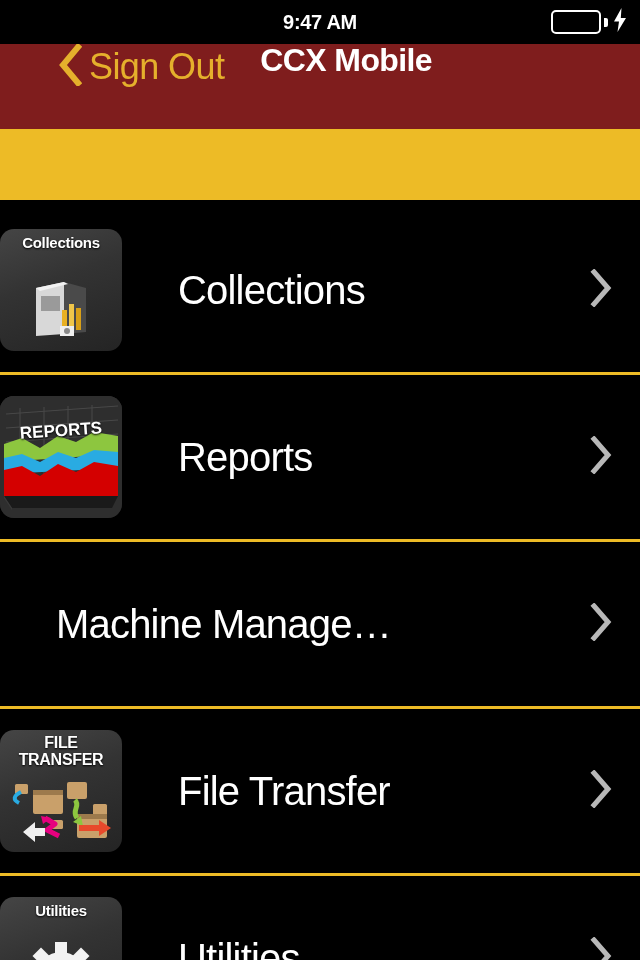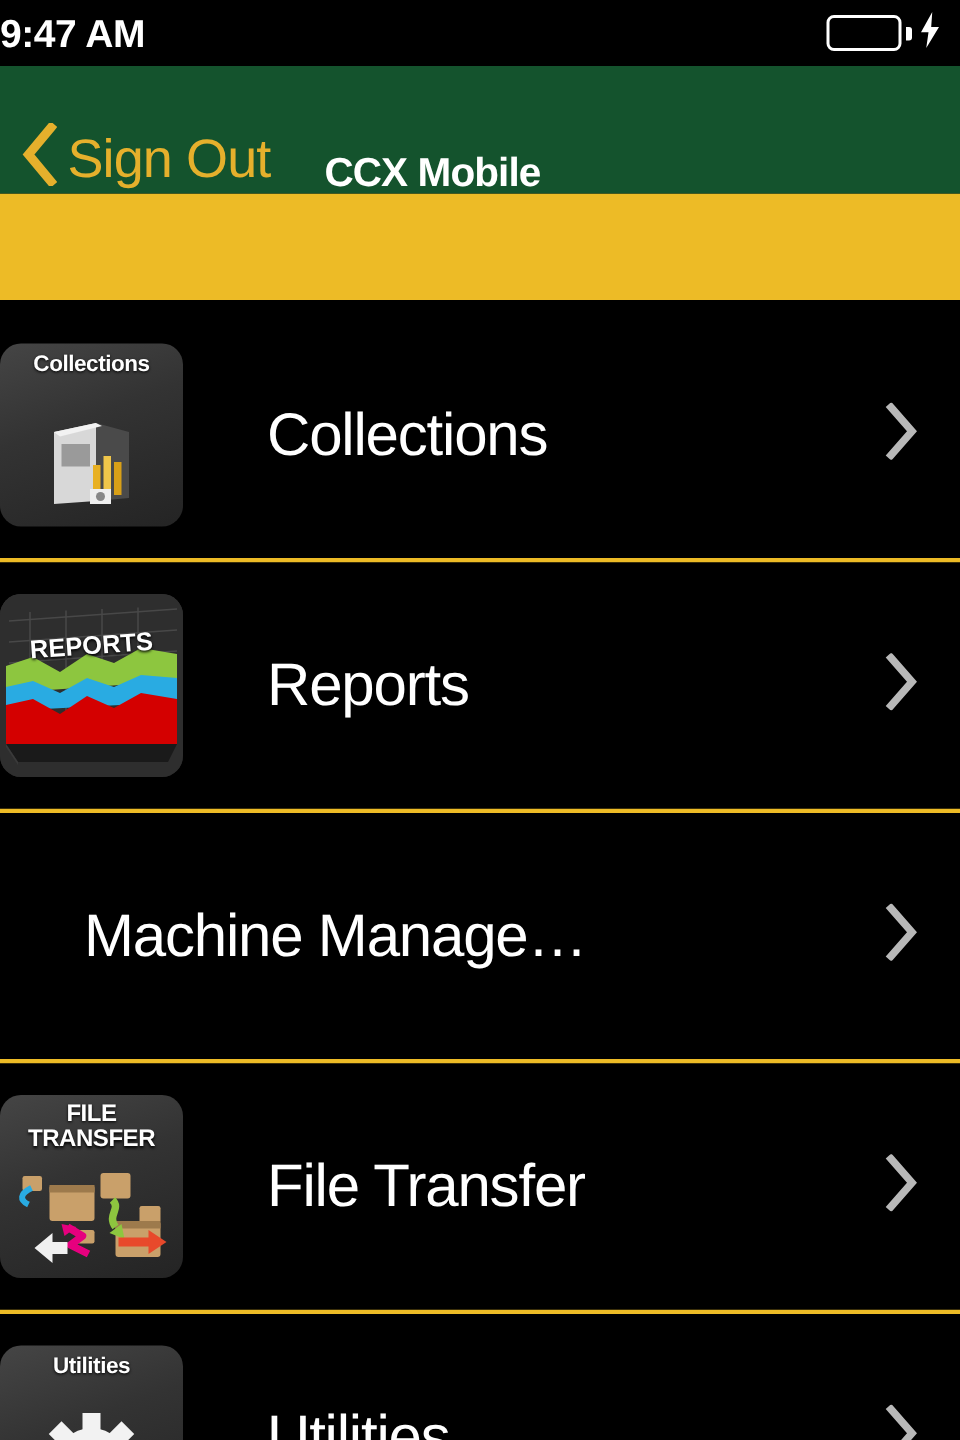--- a/index.html
+++ b/index.html
@@ -23,23 +23,23 @@
   .carrier {
     color:#fff;
     font-size:27px;
     letter-spacing:-0.5px;
     line-height:1;
   }
   .wifi-icon { display:block; }
   .status-time {
     position:absolute;
     left:0; right:0;
-    text-align:left;
-    color:#fff;
-    font-size:26px;
+    text-align:center;
+    color:#fff;
+    font-size:20px;
     font-weight:bold;
     letter-spacing:-0.3px;
     pointer-events:none;
   }
   .status-right {
     position:absolute;
     right:12px;
     display:flex;
     align-items:center;
     gap:3px;
@@ -60,41 +60,42 @@
     width:4px; height:9px;
     background:#fff;
     border-radius:0 2px 2px 0;
   }
   .bolt-icon { margin-left:1px; }
 
   
   .nav-bar {
     position:relative;
     height:85px;
-    background:#14532d;
-    display:flex;
-    align-items:flex-end;
+    background:#7f1d1d;
+    display:flex;
+    align-items:flex-start;
+    padding-left:44px;
   }
   .back-button {
     display:flex;
     align-items:center;
     gap:7px;
     padding-left:14px;
     cursor:pointer;
   }
   .back-chevron { display:block; }
   .back-label {
     color:#E5B02C;
     font-size:36px;
     letter-spacing:-0.6px;
     line-height:1;
   }
   .nav-title {
     color:#fff;
-    font-size:27px;
+    font-size:32px;
     font-weight:bold;
     letter-spacing:-0.6px;
     margin-left:36px;
     line-height:1;
   }
 
   
   .banner {
     height:71px;
     background:#EDBB26;

